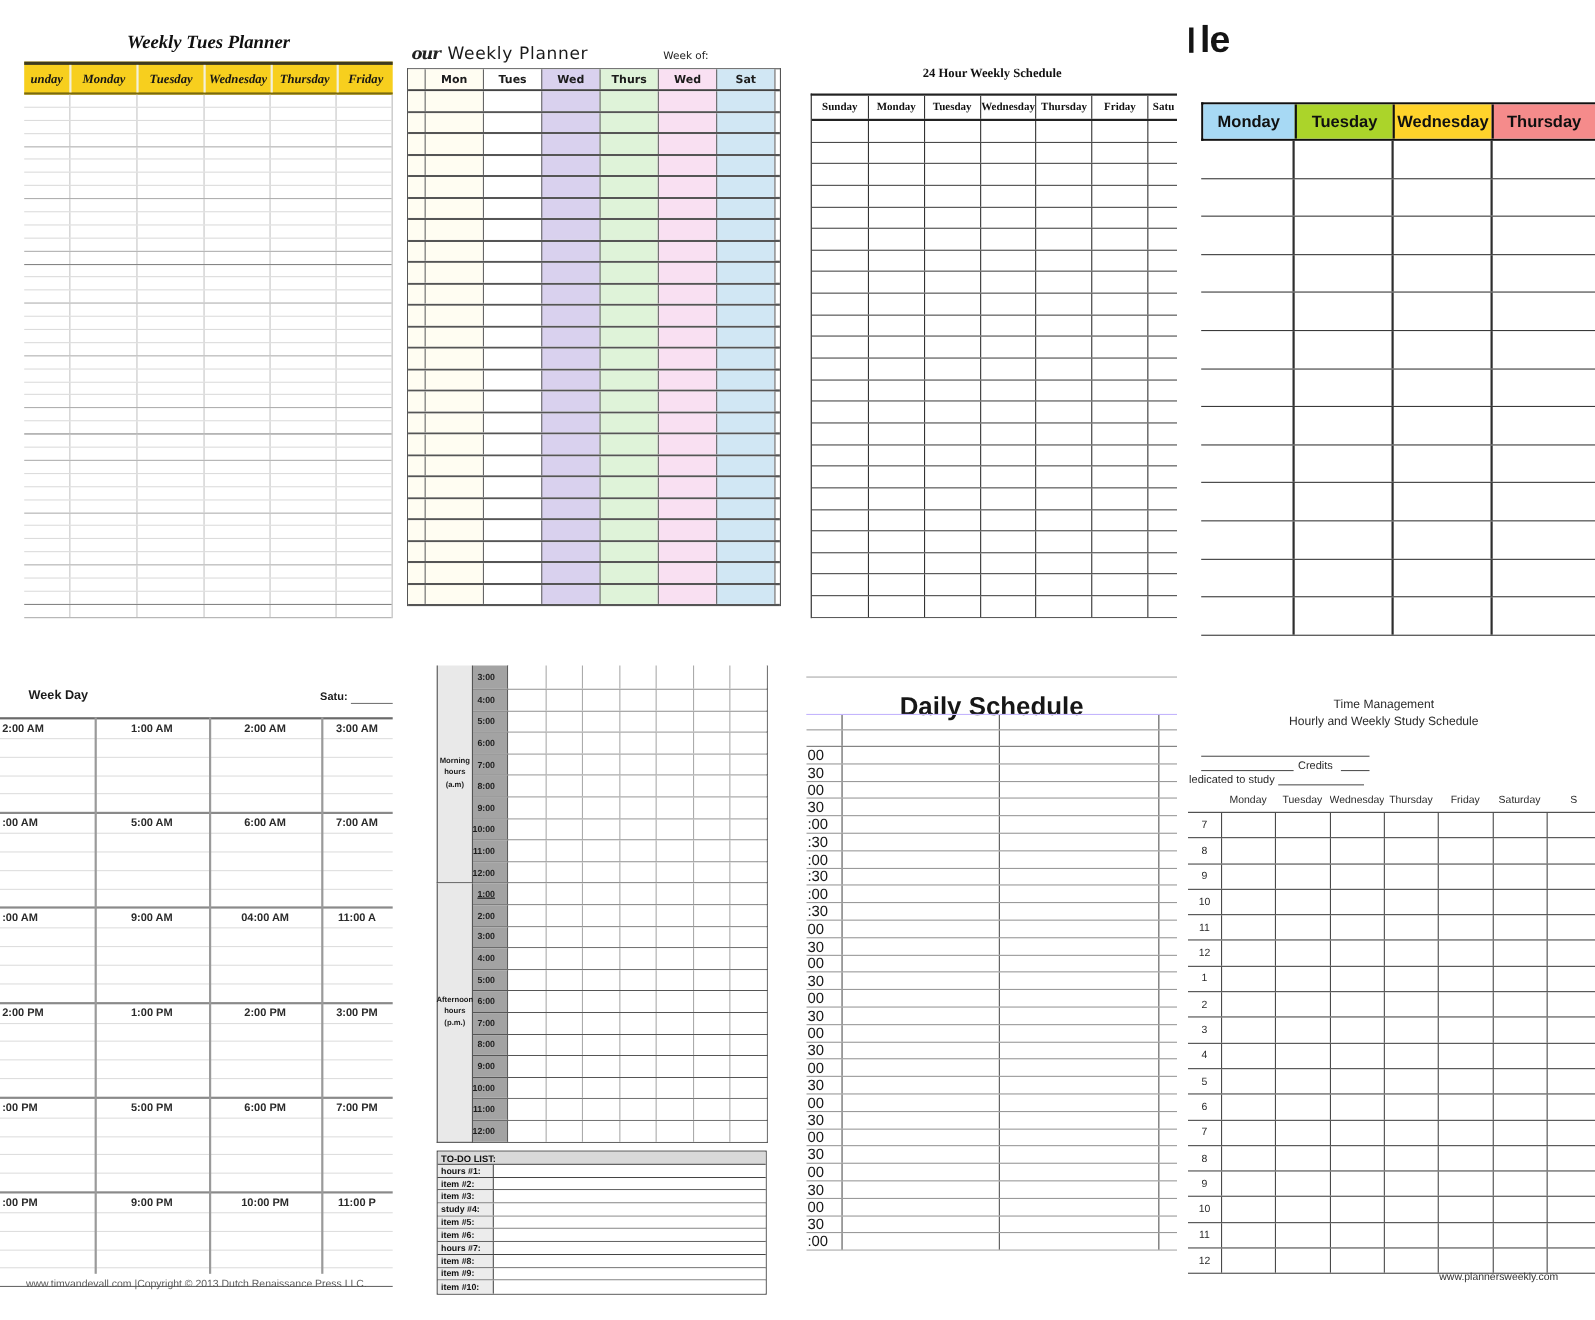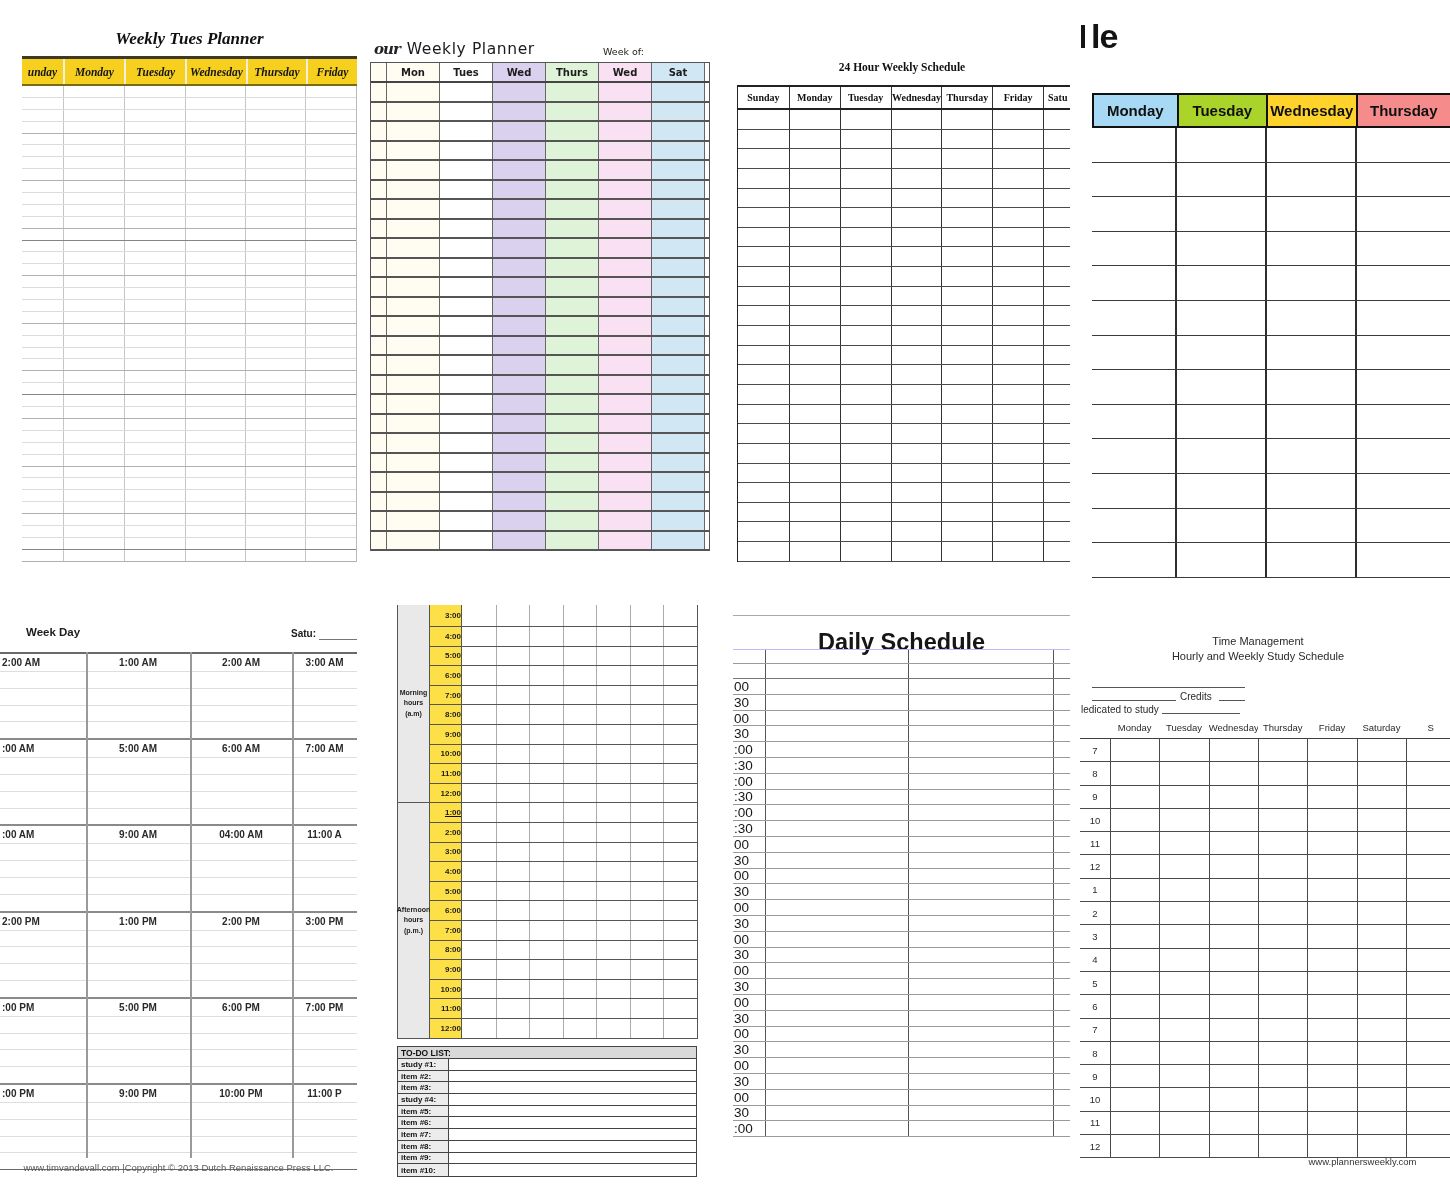--- a/index.html
+++ b/index.html
@@ -82,23 +82,23 @@
 
   
   .pf-sidebar{position:absolute;left:397px;width:33px;background:#e9e9e9;border:1px solid #555;
               display:flex;align-items:center;justify-content:center;text-align:center;
               font:700 7px "Liberation Sans",sans-serif;color:#1c1c1c;line-height:1.5;padding:0 1px;}
   #pf-sidebar-am{top:605px;height:198.4px;border-top:none;}
   #pf-sidebar-pm{top:803.4px;height:235.2px;border-top:none;}
   #pf-am,#pf-pm{position:absolute;left:430px;}
   #pf-am{top:605px;}#pf-pm{top:803.4px;}
   .pf-row{display:flex;border-bottom:1px solid #555;border-right:1px solid #555;}
-  .pf-time{width:32px;background:#fde047;border-right:1px solid #555;
+  .pf-time{width:32px;background:#a3a3a3;border-right:1px solid #555;
            font:700 8px "Liberation Sans",sans-serif;color:#1c1c1c;
-           display:flex;align-items:center;justify-content:flex-end;padding-right:0;}
+           display:flex;align-items:center;justify-content:flex-end;padding-right:11px;}
   .pf-day{width:33.57px;background:#fff;border-left:1px solid #ababab;}
   .pf-day:nth-child(2){border-left:none;}
   #pf-todo{position:absolute;left:397px;top:1046px;width:300px;border:1px solid #444;}
   #pf-todo-header{height:12px;background:#d9d9d9;border-bottom:1px solid #444;
                   font:700 8.5px "Liberation Sans",sans-serif;display:flex;align-items:center;padding-left:3px;}
   .pf-trow{display:flex;height:11.7px;border-bottom:1px solid #444;}
   .pf-trow:last-child{border-bottom:none;}
   .pf-tlabel{width:51px;background:#ececec;border-right:1px solid #444;
              font:700 8px "Liberation Sans",sans-serif;display:flex;align-items:center;padding-left:3px;}
   .pf-tvalue{flex:1;background:#fff;}
@@ -1367,21 +1367,21 @@
           <div class="pf-day"></div>
           <div class="pf-day"></div>
           <div class="pf-day"></div>
           <div class="pf-day"></div>
         </div>
       </div>
     <div id="pf-todo">
       <div id="pf-todo-header">TO-DO LIST:</div>
       <div id="pf-todo-body">
           <div class="pf-trow">
-            <div class="pf-tlabel">study #1:</div>
+            <div class="pf-tlabel">hours #1:</div>
             <div class="pf-tvalue"></div>
           </div>
           <div class="pf-trow">
             <div class="pf-tlabel">item #2:</div>
             <div class="pf-tvalue"></div>
           </div>
           <div class="pf-trow">
             <div class="pf-tlabel">item #3:</div>
             <div class="pf-tvalue"></div>
           </div>
@@ -1391,21 +1391,21 @@
           </div>
           <div class="pf-trow">
             <div class="pf-tlabel">item #5:</div>
             <div class="pf-tvalue"></div>
           </div>
           <div class="pf-trow">
             <div class="pf-tlabel">item #6:</div>
             <div class="pf-tvalue"></div>
           </div>
           <div class="pf-trow">
-            <div class="pf-tlabel">item #7:</div>
+            <div class="pf-tlabel">hours #7:</div>
             <div class="pf-tvalue"></div>
           </div>
           <div class="pf-trow">
             <div class="pf-tlabel">item #8:</div>
             <div class="pf-tvalue"></div>
           </div>
           <div class="pf-trow">
             <div class="pf-tlabel">item #9:</div>
             <div class="pf-tvalue"></div>
           </div>

